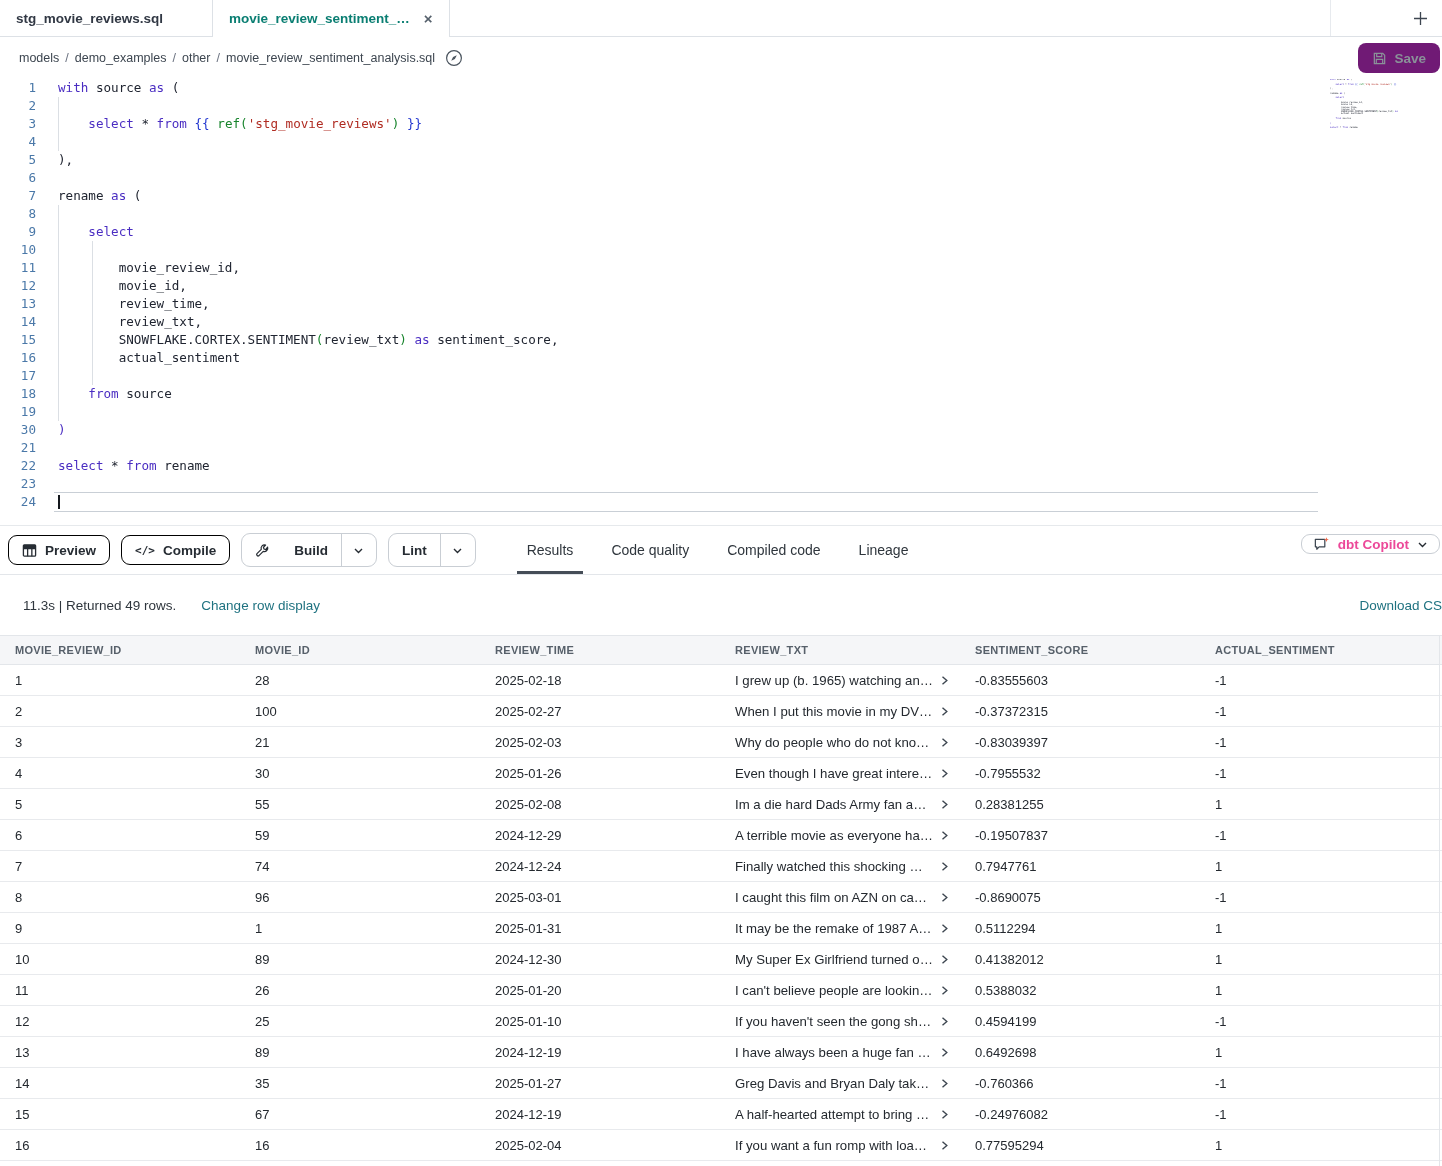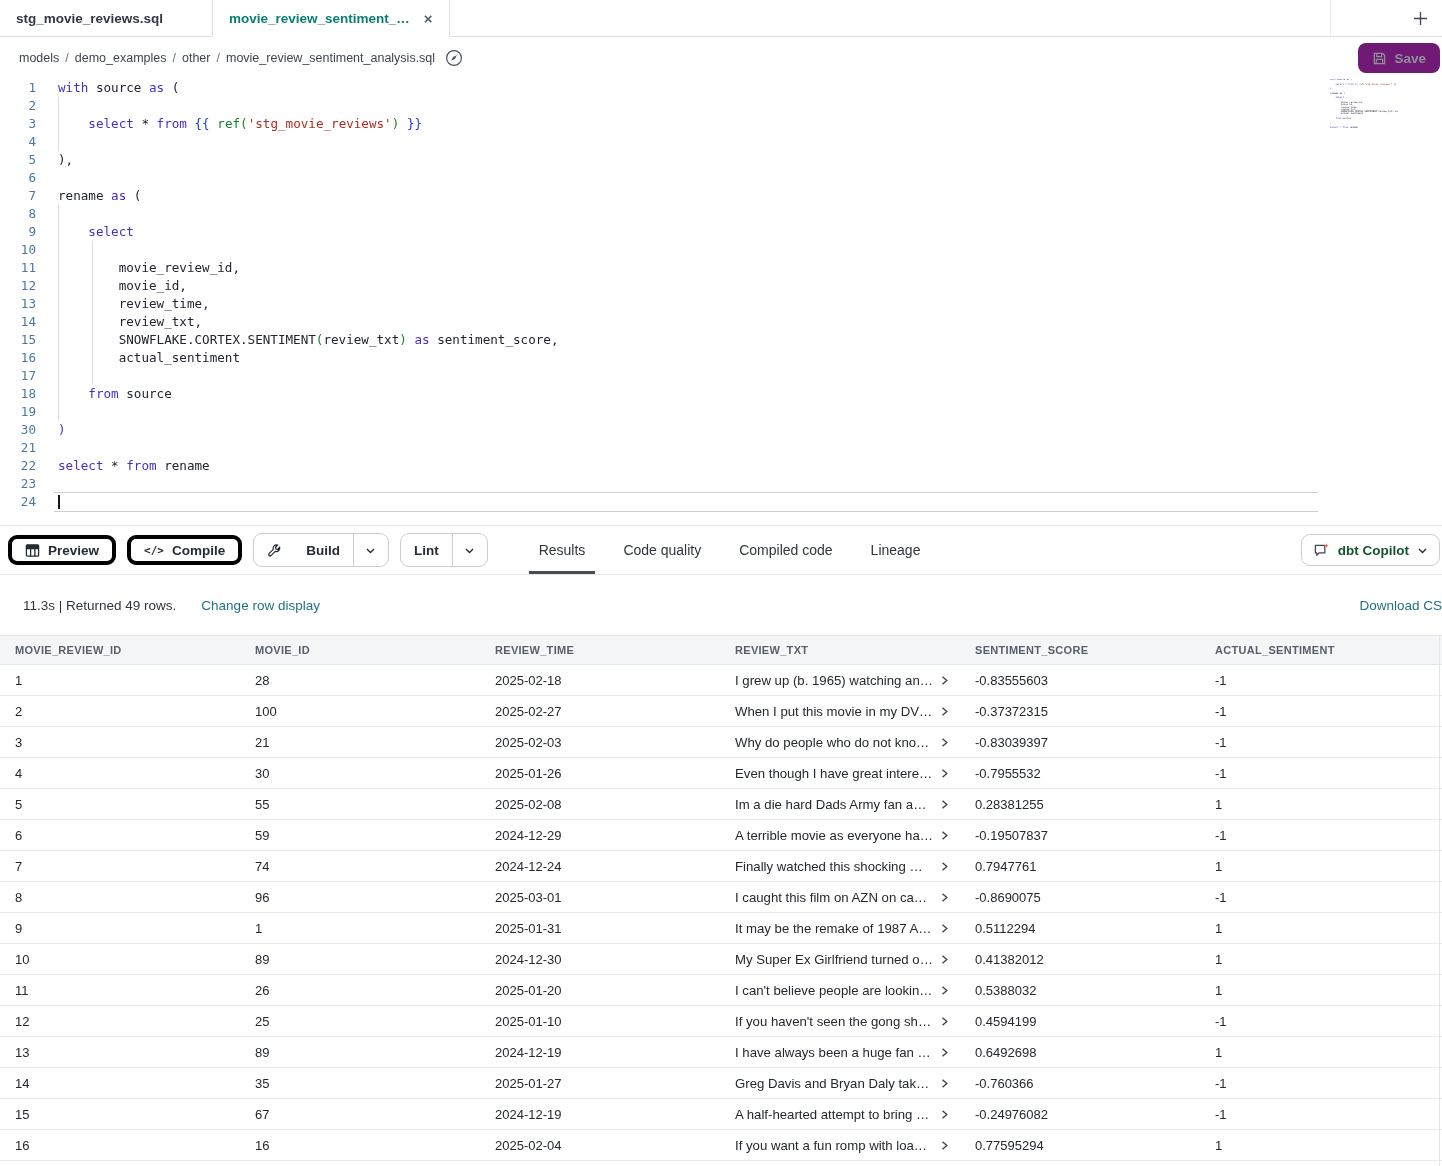--- a/index.html
+++ b/index.html
@@ -37,31 +37,31 @@
   .tk-pl{color:#202531}
   .active-line{position:relative;margin-left:-4px;padding-left:4px;width:1260px;box-shadow:0 -1px 0 #c9cfd6,0 1px 0 #c9cfd6}
   .cursor{display:inline-block;width:2px;height:14px;background:#14181d;vertical-align:-3px}
   .guide{position:absolute;width:1px;background:#dbdfe4}
   .minimap{position:absolute;right:44px;top:0;width:68px;height:58px;overflow:hidden}
   .mm-line{font-size:2.3px;line-height:2.3px;white-space:pre;height:2.3px}
 
   
   .toolbar{height:48px;border-top:1px solid #e6e9ec;border-bottom:1px solid #e3e6ea;display:flex;align-items:center;padding-left:8px;position:relative;background:#fff}
   .btn,.btn-split{margin-right:11px}
-  .btn{display:flex;align-items:center;gap:8px;height:30px;padding:8px 13px;border:4px solid #000000;border-radius:9px;font-size:13.5px;font-weight:600;color:#262c33;background:#fff;font-family:inherit}
+  .btn{display:flex;align-items:center;gap:8px;height:30px;padding:8px 13px;border:1px solid #000000;border-radius:9px;font-size:13.5px;font-weight:600;color:#262c33;background:#fff;font-family:inherit}
   .btn-split{display:flex;align-items:stretch;height:32px;border:1px solid #c9ced4;border-radius:9px;background:#fff;overflow:hidden}
   .btn-main{display:flex;align-items:center;gap:24px;padding:0 13px;font-size:13.5px;font-weight:600;color:#262c33}
   .btn-caret{width:34px;display:flex;align-items:center;justify-content:center;border-left:1px solid #c9ced4}
   .code-glyph{font-family:"DejaVu Sans Mono",monospace;font-size:11px;font-weight:700;color:#262c33}
   .rtabs{display:flex;margin-left:28px;height:48px;align-items:stretch}
   .rtab{padding:0 12px;margin-right:14px;display:flex;align-items:center;font-size:14px;color:#2f363d;position:relative;cursor:default}
   .rtab.active{font-weight:400}
   .rtab.active::after{content:"";position:absolute;left:2px;right:2px;bottom:0;height:3px;background:#454d57}
-  .copilotbtn{position:absolute;right:2px;top:8px;height:32px;padding:0 11px;display:flex;align-items:center;gap:8px;
-              border:1px solid #c9ced4;border-radius:9px;background:#fff;font-size:13.5px;font-weight:600;color:#14532d;font-family:inherit}
+  .copilotbtn{position:absolute;right:2px;top:8px;height:20px;padding:0 11px;display:flex;align-items:center;gap:8px;
+              border:1px solid #c9ced4;border-radius:9px;background:#fff;font-size:13.5px;font-weight:600;color:#ec4899;font-family:inherit}
 
   
   .statusbar{height:60px;display:flex;align-items:center;padding-left:23px;font-size:13.5px;color:#2f363d;position:relative;background:#fff}
   .link{color:#1f7280;white-space:nowrap}
   .changedisplay{margin-left:25px}
   .download{position:absolute;right:-9px}
 
   
   .rtable{position:relative}
   .rtable::after{content:"";position:absolute;top:0;bottom:0;left:1439px;width:1px;background:#e3e6ea}

